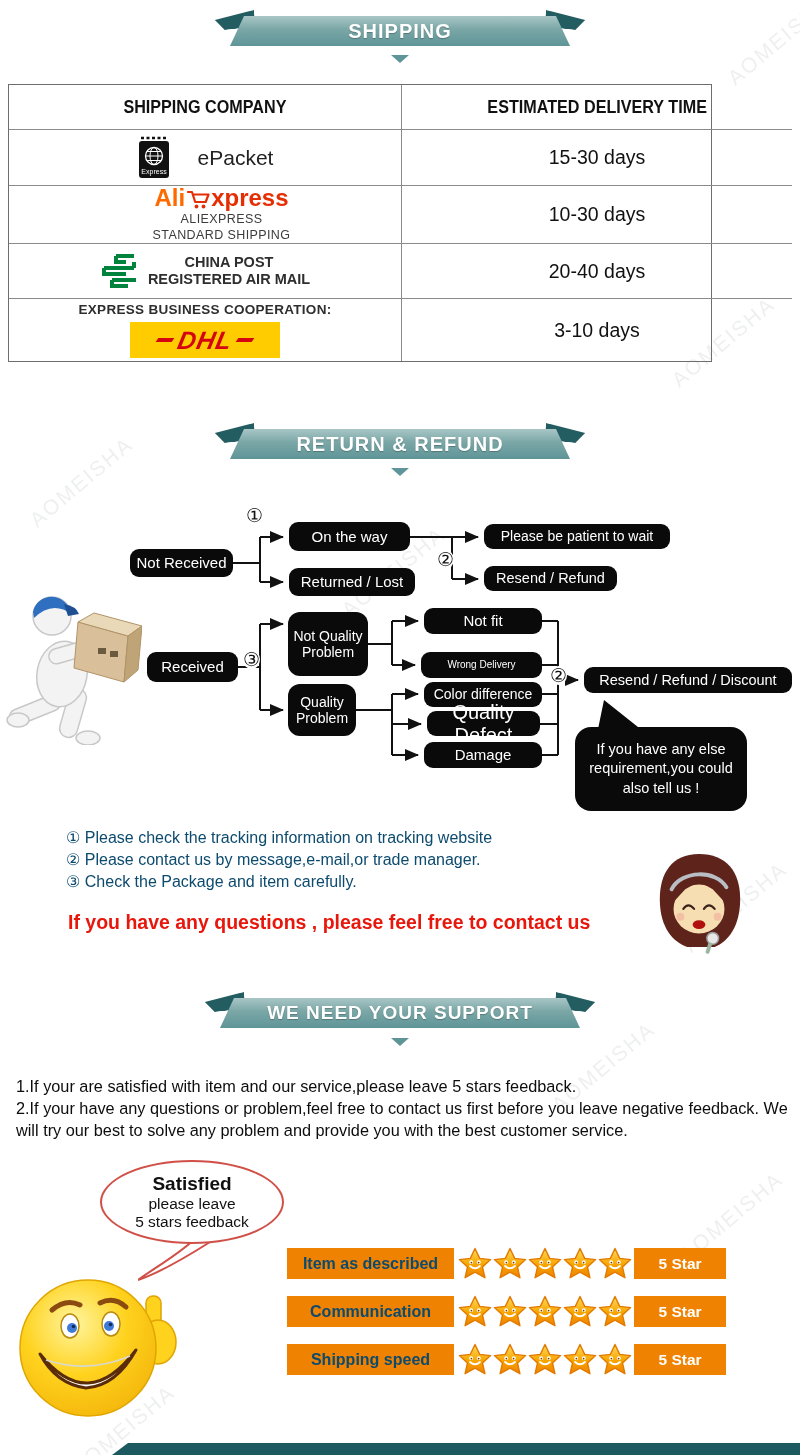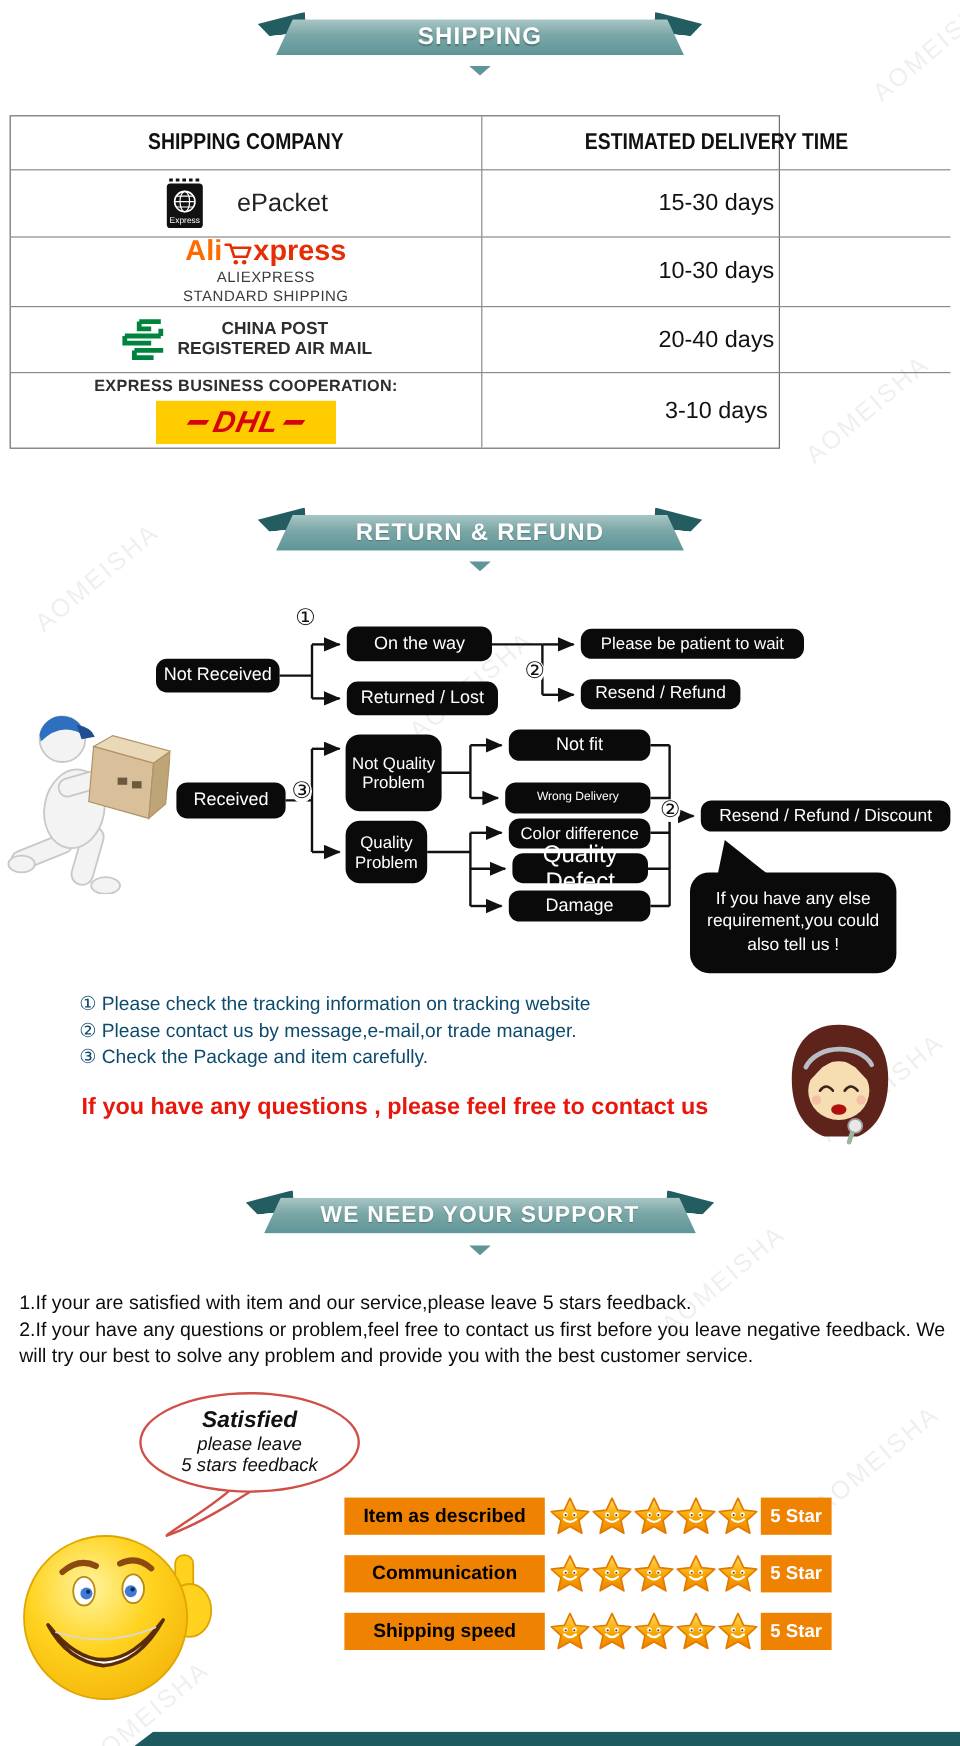--- a/index.html
+++ b/index.html
@@ -12,21 +12,21 @@
   .ribbon .cap{position:absolute;top:-4px;width:40px;height:17px;background:#235d61;z-index:0;}
   .ribbon .cap.l{left:-15px;clip-path:polygon(0 35%,100% 0,100% 100%,22% 100%);transform:rotate(-6deg);}
   .ribbon .cap.r{right:-15px;clip-path:polygon(0 0,100% 35%,78% 100%,0 100%);transform:rotate(6deg);}
   .ribbon .band{position:absolute;inset:0;z-index:1;display:flex;align-items:center;justify-content:center;
       background:linear-gradient(180deg,#a9c6c6 0%,#7aa6a6 45%,#5f9598 100%);
       clip-path:polygon(14px 0,calc(100% - 14px) 0,100% 100%,0 100%);
       color:#fff;font-weight:bold;font-size:20px;letter-spacing:1px;text-shadow:0 1px 1px rgba(0,0,0,.25);}
   .tri{position:absolute;left:50%;transform:translateX(-50%);width:0;height:0;
       border-left:9px solid transparent;border-right:9px solid transparent;border-top:8px solid #5f9598;}
   
-  .ship-table{position:absolute;left:8px;top:96px;width:642px;border:1px solid #6e6e6e;
+  .ship-table{position:absolute;left:8px;top:84px;width:704px;border:1px solid #6e6e6e;
       display:grid;grid-template-columns:392px 391px;grid-template-rows:44px 56px 58px 55px 63px;box-sizing:border-box;}
   .cell{display:flex;align-items:center;justify-content:center;box-sizing:border-box;}
   .cell.bt{border-top:1px solid #8a8a8a;}
   .cell.c2{border-left:1px solid #8a8a8a;}
   .th span{display:inline-block;transform:scaleX(.85);font-weight:800;font-size:19px;letter-spacing:0;}
   .time{font-size:19.5px;}
   .epacket-row{display:flex;align-items:center;gap:27px;}
   .epacket-name{font-size:21px;color:#222;}
   .ali-logo{display:flex;align-items:flex-end;gap:1px;font-weight:800;font-size:24px;line-height:1;}
   .ali-logo .ali{color:#ff6a00;}
@@ -48,33 +48,33 @@
   .bubble{position:absolute;left:575px;top:227px;width:172px;height:84px;background:#0a0a0a;color:#fff;
       border-radius:16px;display:flex;align-items:center;justify-content:center;text-align:center;
       font-size:14.5px;line-height:1.35;z-index:2;padding:4px 6px;box-sizing:border-box;}
   .courier{position:absolute;left:2px;top:70px;z-index:2;}
   
   .notes{position:absolute;left:66px;top:827px;font-size:16px;line-height:22px;color:#0c4a6e;}
   .contact{position:absolute;left:68px;top:911px;font-size:19.5px;font-weight:bold;color:#e8170c;}
   .agent{position:absolute;left:650px;top:852px;}
   
   .para{position:absolute;left:16px;width:772px;font-size:16.3px;line-height:21.5px;color:#0d0d0d;}
-  .sat-bubble{position:absolute;left:116px;top:1160px;width:180px;height:80px;border:2px solid #d05048;
+  .sat-bubble{position:absolute;left:100px;top:1160px;width:180px;height:80px;border:2px solid #d05048;
       border-radius:50%;display:flex;flex-direction:column;align-items:center;justify-content:center;
-      background:#fff;z-index:2;font-style:italic;}
+      background:#fff;z-index:2;}
   .sat-bubble .t{font-size:19px;font-weight:bold;line-height:1.15;}
   .sat-bubble .s{font-size:15.5px;line-height:1.15;}
   .sat-tail{position:absolute;left:138px;top:1236px;z-index:1;}
   .smiley{position:absolute;left:12px;top:1262px;}
   .rate-row{position:absolute;left:0;width:800px;height:34px;}
-  .rate-bar{position:absolute;left:287px;width:167px;height:31px;background:#ef8200;color:#000000;
+  .rate-bar{position:absolute;left:287px;width:167px;height:31px;background:#ef8200;color:#0c4a6e;
       display:flex;align-items:center;justify-content:center;font-weight:bold;font-size:16px;}
   .stars{position:absolute;left:458px;top:-2px;display:flex;gap:1px;}
   .star{width:34px;height:34px;}
-  .rate-tag{position:absolute;left:634px;width:59px;height:31px;background:#ef8200;color:#fff;
+  .rate-tag{position:absolute;left:634px;width:92px;height:31px;background:#ef8200;color:#fff;
       display:flex;align-items:center;justify-content:center;font-weight:bold;font-size:15.5px;}
   .bottom-bar{position:absolute;left:112px;right:0;bottom:0;height:12px;background:#1d5a60;
       clip-path:polygon(0 100%,16px 0,100% 0,100% 100%);}
 </style>
 </head>
 <body>
 
 <svg style="position:absolute;width:0;height:0" aria-hidden="true">
   <defs>
     <linearGradient id="sg" x1="0" y1="0" x2="0" y2="1">

